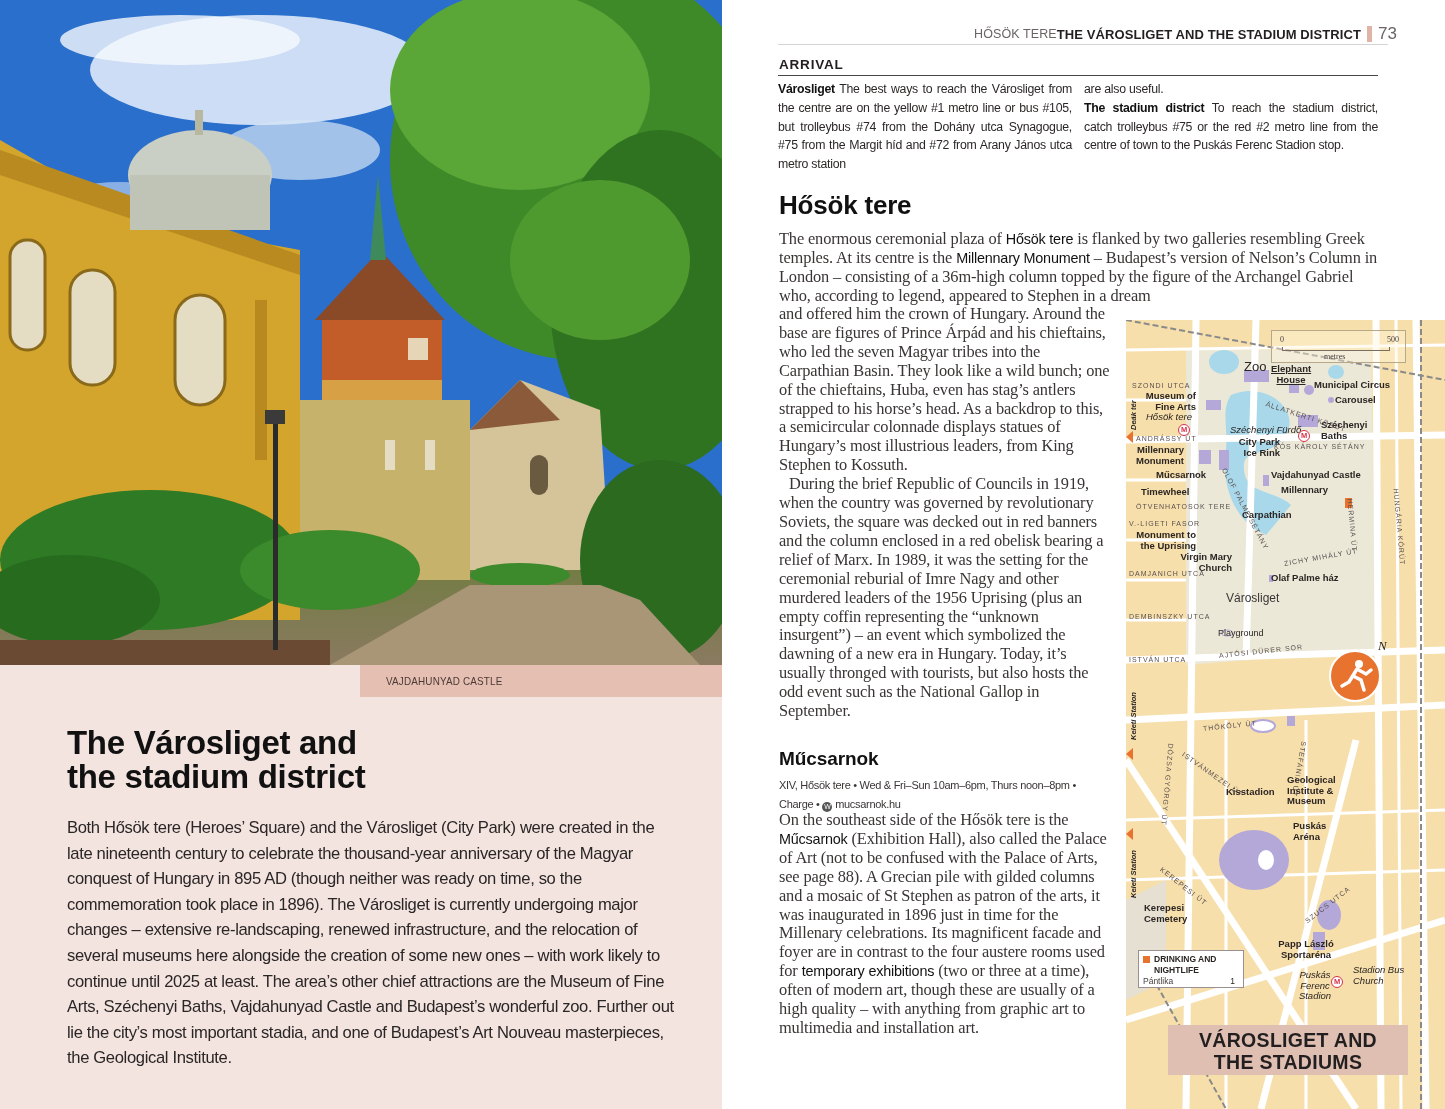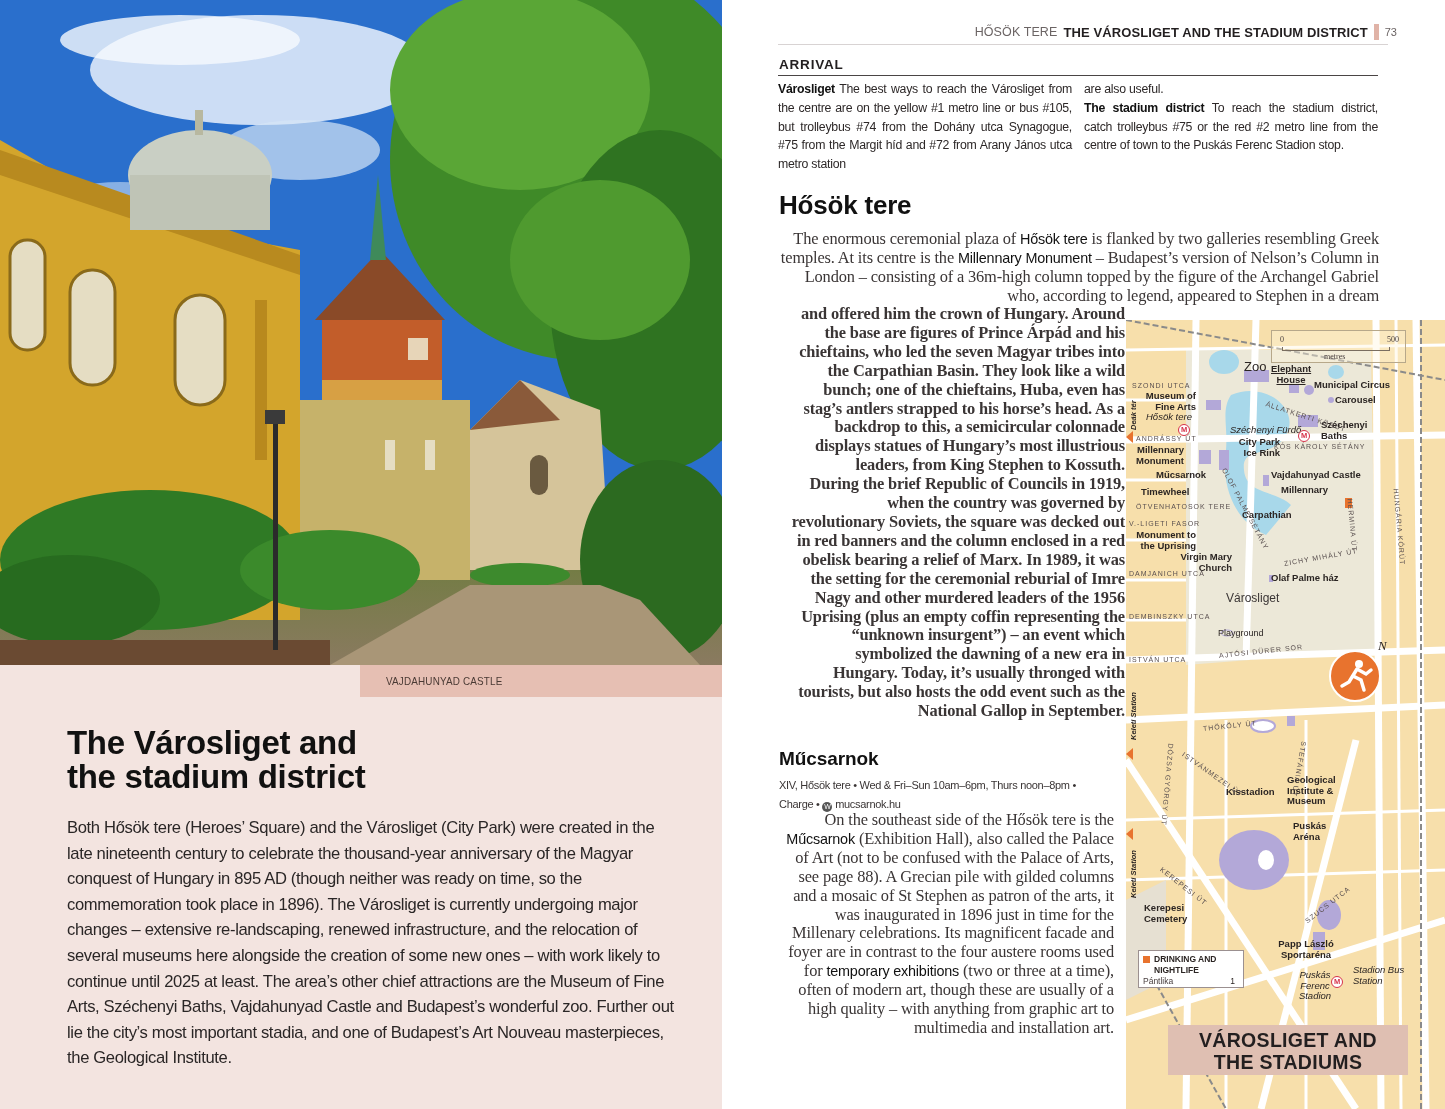--- a/index.html
+++ b/index.html
@@ -13,36 +13,36 @@
   .photo svg { position: absolute; left: 0; top: 0; }
   .caption-bar { position: absolute; left: 360px; top: 665px; width: 362px; height: 32px; background: #e6bfb3; }
   .caption-text { position: absolute; left: 26px; top: 10px; font-family: "Liberation Sans Narrow", "Liberation Sans", sans-serif; font-size: 11.5px; letter-spacing: 0.2px; color: #4a3a34; transform: scaleX(0.86); transform-origin: left center; }
   .chapter-title { position: absolute; left: 67px; top: 726px; width: 600px; font-size: 33px; line-height: 34px; font-weight: bold; color: #111; letter-spacing: -0.3px; }
   .intro { position: absolute; left: 67px; top: 815px; width: 610px; font-size: 16.6px; line-height: 25.6px; color: #2a2626; letter-spacing: -0.35px; }
 
   
   .right-page { position: absolute; left: 722px; top: 0; width: 723px; height: 1109px; background: #fff; }
   .running-head { position: absolute; right: 48px; top: 24px; font-size: 13px; white-space: nowrap; display: flex; align-items: center; }
   .rh-section { color: #6b6464; font-size: 12.5px; letter-spacing: 0.1px; }
-  .rh-chapter { font-weight: bold; color: #231f20; margin-left: 6px; letter-spacing: 0.1px; }
+  .rh-chapter { font-weight: bold; color: #231f20; letter-spacing: 0.1px; }
   .rh-bar { display: inline-block; width: 5px; height: 16px; background: #e0b3a7; margin: 0 6px 0 6px; }
-  .rh-page { color: #6b6464; font-size: 11px; }
+  .rh-page { color: #6b6464; font-size: 17px; }
   .rh-rule { position: absolute; left: 56px; top: 44px; width: 610px; height: 1px; background: #d8d3d3; }
 
   .arrival-heading { position: absolute; left: 57px; top: 57px; font-size: 13.5px; font-weight: bold; letter-spacing: 0.8px; color: #231f20; }
   .arrival-rule { position: absolute; left: 56px; top: 75px; width: 600px; height: 1.2px; background: #4a4545; }
   .arrival { position: absolute; left: 56px; top: 80px; width: 600px; display: flex; gap: 12px; }
   .arrival-col { width: 294px; font-size: 12.3px; line-height: 18.8px; color: #2d2828; text-align: justify; font-family: "Liberation Sans Narrow", "Liberation Sans", sans-serif; letter-spacing: -0.25px; }
   .arrival-col b { color: #111; }
 
   .sec-heading { position: absolute; left: 57px; top: 190px; font-size: 26px; font-weight: bold; color: #111; letter-spacing: -0.2px; }
-  .body-serif { font-family: "Liberation Serif", "DejaVu Serif", serif; font-size: 16.4px; line-height: 18.9px; color: #3a3535; letter-spacing: -0.15px; text-align: right; }
+  .body-serif { font-family: "Liberation Serif", "DejaVu Serif", serif; font-size: 16.4px; line-height: 18.9px; color: #3a3535; letter-spacing: -0.15px; }
   .body-serif .kw { font-family: "Liberation Sans", sans-serif; font-size: 14.4px; color: #111; letter-spacing: -0.2px; }
   .para-wide { position: absolute; left: 57px; top: 230px; width: 600px; }
-  .para-narrow { position: absolute; left: 68px; top: 305px; width: 335px; font-weight: bold; }
+  .para-narrow { position: absolute; left: 57px; top: 305px; width: 335px; }
   .indent { text-indent: 10px; display: block; }
 
   .sub-heading { position: absolute; left: 57px; top: 748px; font-size: 19px; color: #111; letter-spacing: -0.1px; }
   .info-line { position: absolute; left: 57px; top: 776px; width: 330px; font-family: "Liberation Sans Narrow", "Liberation Sans", sans-serif; font-size: 11px; line-height: 18.5px; color: #3a3535; letter-spacing: -0.3px; }
   .web-icon { display: inline-block; width: 10px; height: 10px; border-radius: 50%; background: #555; color: #fff; font-size: 7px; line-height: 10px; text-align: center; vertical-align: -1px; }
   .para-mucs { position: absolute; left: 57px; top: 811px; width: 335px; }
 
   
   .map { position: absolute; left: 404px; top: 320px; width: 319px; height: 789px; background: #f7dfab; overflow: hidden; }
   .map svg.base { position: absolute; left: 0; top: 0; }
@@ -275,21 +275,21 @@
     </div>
     <span class="compass-n">N</span>
 
     <span class="map-label" style="left:100px;top:467px;">Kisstadion</span>
     <span class="map-label" style="left:161px;top:455px;width:55px;white-space:normal;">Geological Institute &amp; Museum</span>
     <span class="map-label" style="left:167px;top:501px;width:30px;white-space:normal;">Puskás Aréna</span>
     <span class="map-label" style="left:18px;top:583px;width:50px;white-space:normal;">Kerepesi Cemetery</span>
     <span class="map-label" style="left:151px;top:619px;width:58px;white-space:normal;text-align:center;">Papp László Sportaréna</span>
     <span class="map-label it" style="left:171px;top:650px;width:36px;white-space:normal;text-align:center;">Puskás Ferenc Stadion</span>
     <div class="metro" style="left:205px;top:656px;">M</div>
-    <span class="map-label it" style="left:227px;top:645px;width:55px;white-space:normal;">Stadion Bus Station</span>
+    <span class="map-label it" style="left:227px;top:645px;width:55px;white-space:normal;">Stadion Bus Church</span>
 
     <span class="side-label" style="left:3px;top:110px;">Deák tér</span>
     <div class="edge-arrow" style="top:111px;"></div>
     <span class="side-label" style="left:3px;top:420px;">Keleti Station</span>
     <div class="edge-arrow" style="top:428px;"></div>
     <span class="side-label" style="left:3px;top:578px;">Keleti Station</span>
     <div class="edge-arrow" style="top:508px;"></div>
 
     <span class="street" style="left:6px;top:62px;">SZONDI UTCA</span>
     <span class="street" style="left:10px;top:115px;">ANDRÁSSY ÚT</span>

